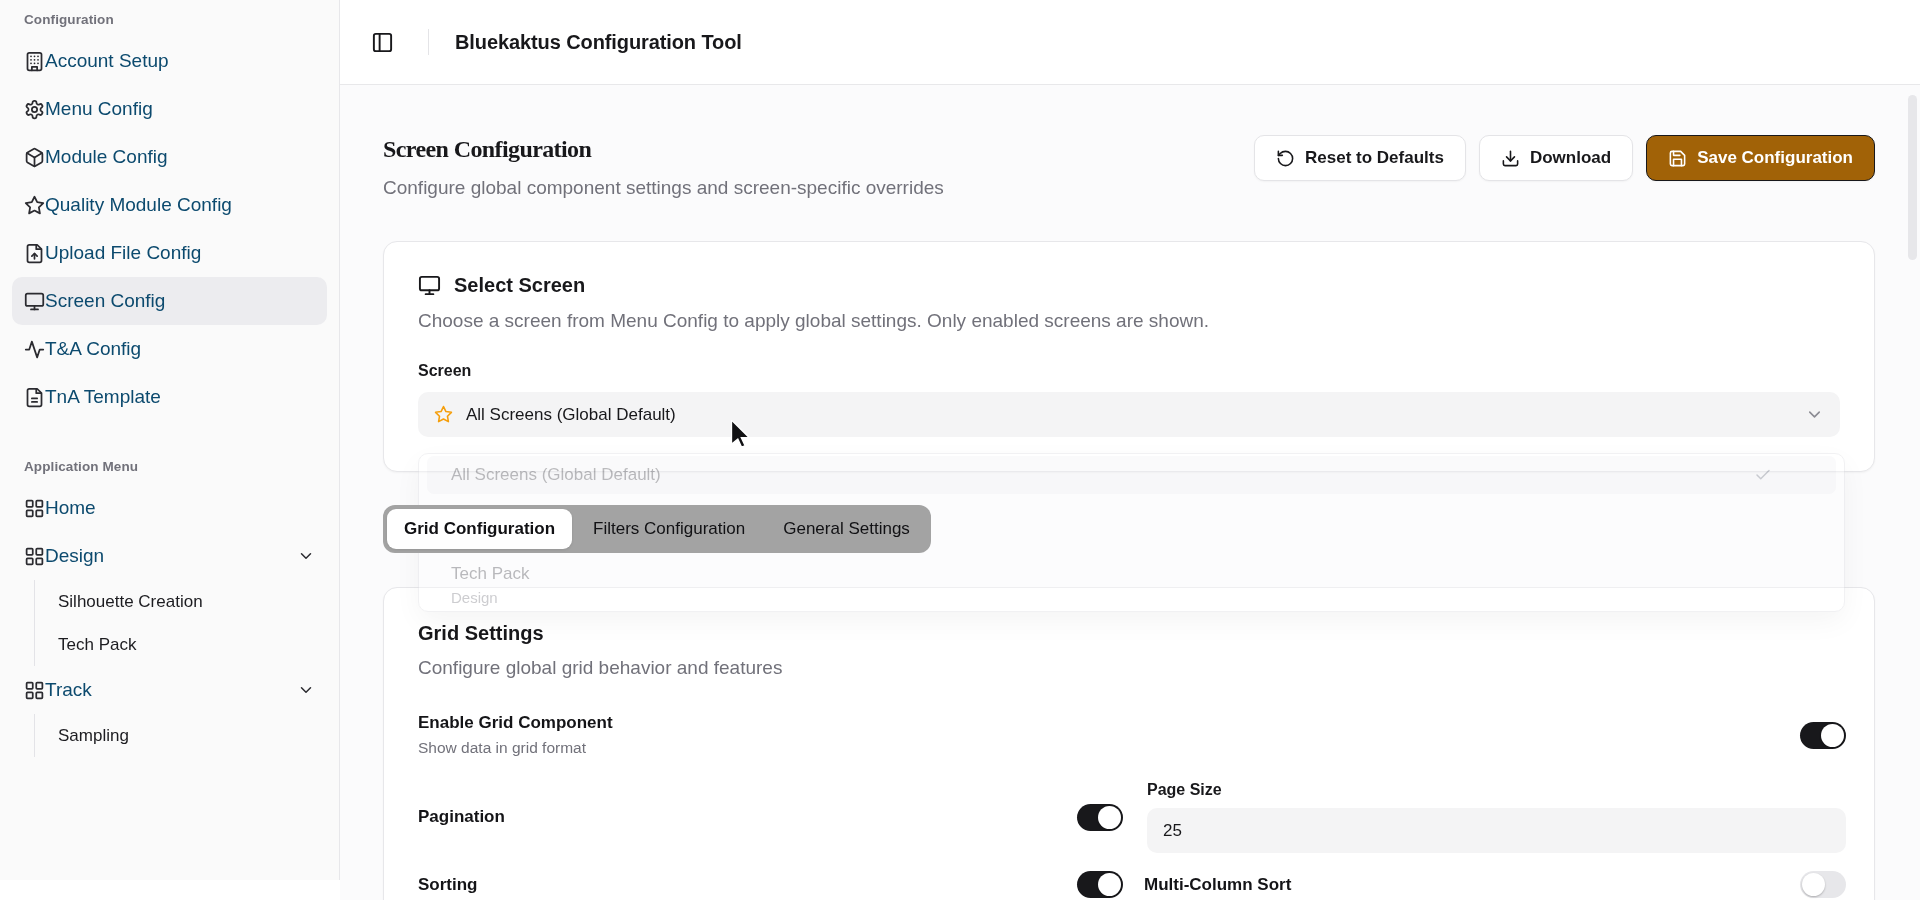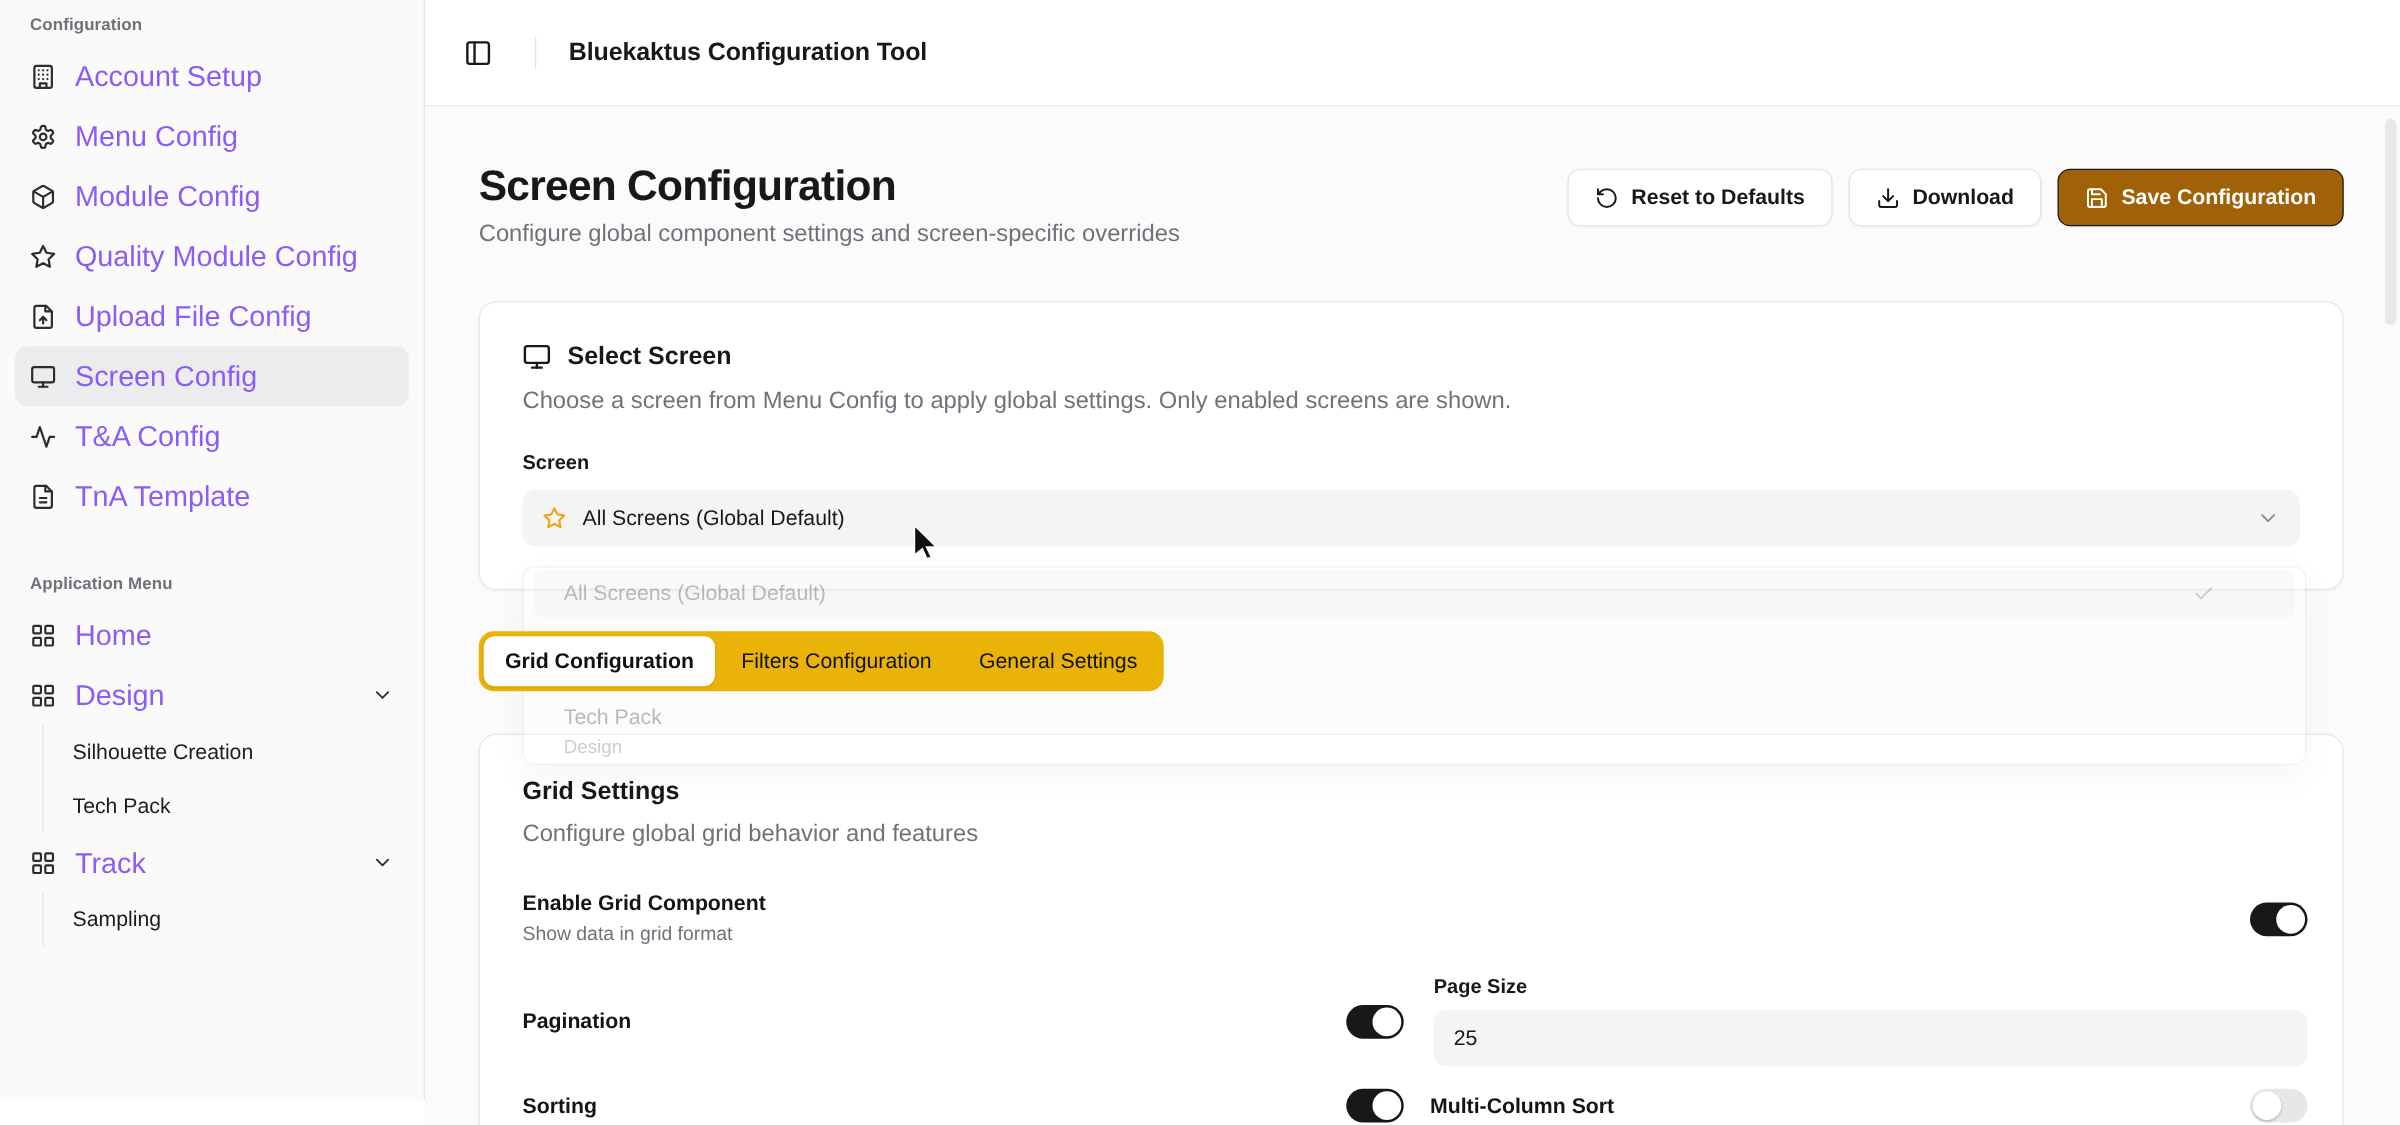--- a/index.html
+++ b/index.html
@@ -16,23 +16,23 @@
   .sidebar {
     width: 340px; flex: 0 0 340px; height: 880px;
     background: #fafafa; border-right: 1px solid #e7e7ea;
     padding: 4px 12px; overflow: hidden;
   }
   .section-label {
     font-size: 13.5px; font-weight: 700; color: #71717a;
     padding: 8px 12px 10px; letter-spacing: .1px;
   }
   .side-item {
-    display: flex; align-items: center; gap: 15px;
+    display: flex; align-items: center; 
     height: 48px; padding: 0 12px; border-radius: 10px;
-    font-size: 23px; font-weight: 500; color: #8b5cf6; cursor: pointer;
+    font-size: 19px; font-weight: 500; color: #0c4a6e; cursor: pointer;
   }
   .side-item svg { flex: none; color: #2b2b30; }
   .side-item.active { background: #ececef; }
   .side-item .chev { margin-left: auto; color: #3f3f46; }
   .sub-list { margin-left: 22px; border-left: 1px solid #e3e3e7; padding-left: 22px; }
   .sub-item {
     display: flex; align-items: center; height: 43px; padding: 0 12px 0 1px;
     font-size: 17px; font-weight: 400; color: #1c1c20; border-radius: 8px; cursor: pointer;
   }
   .section-gap { height: 30px; }
@@ -46,21 +46,21 @@
   .panel-btn {
     width: 40px; height: 40px; border: none; background: transparent; border-radius: 8px;
     display: grid; place-items: center; color: #18181b; cursor: pointer;
   }
   .top-divider { width: 1px; height: 26px; background: #e4e4e7; }
   .app-title { font-size: 20px; font-weight: 600; letter-spacing: -.1px; }
 
   .content { padding: 0 45px 0 43px; }
 
   .page-head { display: flex; justify-content: space-between; align-items: flex-start; margin-top: 46px; }
-  .page-title { font-size: 34px; font-weight: 700; letter-spacing: -.6px; line-height: 36px; }
+  .page-title { font-size: 24px; font-weight: 700; letter-spacing: -.6px; line-height: 36px; font-family: Liberation Serif, serif; }
   .page-sub { font-size: 19px; color: #71717a; margin-top: 10px; }
   .actions { display: flex; gap: 13px; margin-top: 4px; }
   .btn {
     height: 46px; border-radius: 10px; font-family: inherit;
     font-size: 17px; font-weight: 600; display: inline-flex; align-items: center; gap: 10px;
     padding: 0 21px; background: #ffffff; border: 1px solid #e4e4e7; color: #18181b;
     cursor: pointer; box-shadow: 0 1px 2px rgba(0,0,0,.04);
   }
   .btn.primary { background: #a16207; color: #ffffff; border: 1px solid #18181b; }
 
@@ -76,21 +76,21 @@
     margin-top: 12px; height: 45px; background: #f4f4f5; border-radius: 10px;
     display: flex; align-items: center; gap: 13px; padding: 0 16px; font-size: 17px; cursor: pointer;
   }
   .select-trigger .star { color: #f59e0b; }
   .select-trigger .chev { margin-left: auto; color: #8b8b93; }
 
   
   .tabbar {
     position: relative; z-index: 4;
     display: inline-flex; align-items: flex-end; gap: 4px;
-    margin-top: 33px; background: #eab308; border-radius: 12px; padding: 4px; height: 48px;
+    margin-top: 33px; background: #a3a3a3; border-radius: 12px; padding: 4px; height: 48px;
   }
   .tab {
     height: 40px; padding: 0 17px; display: flex; align-items: center;
     font-size: 17px; font-weight: 500; color: #111114; border-radius: 9px; cursor: pointer;
     white-space: nowrap;
   }
   .tab.active { background: #ffffff; box-shadow: 0 1px 3px rgba(0,0,0,.09); font-weight: 600; }
 
   
   .grid-card { margin-top: 34px; padding: 34px 28px 40px 34px; }

